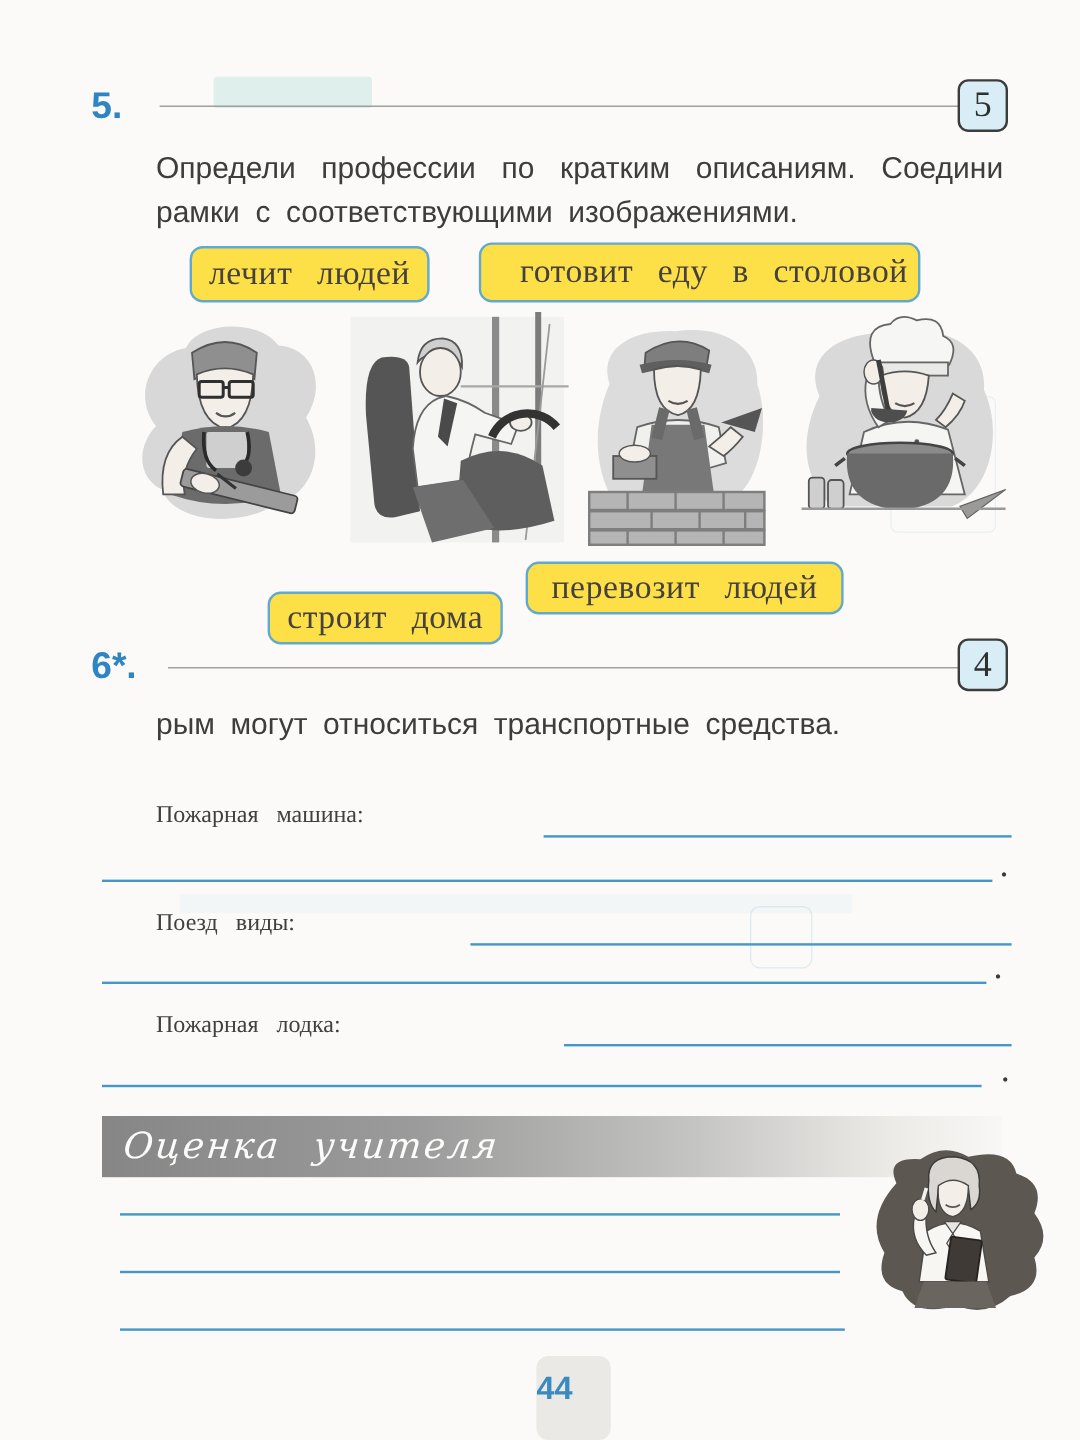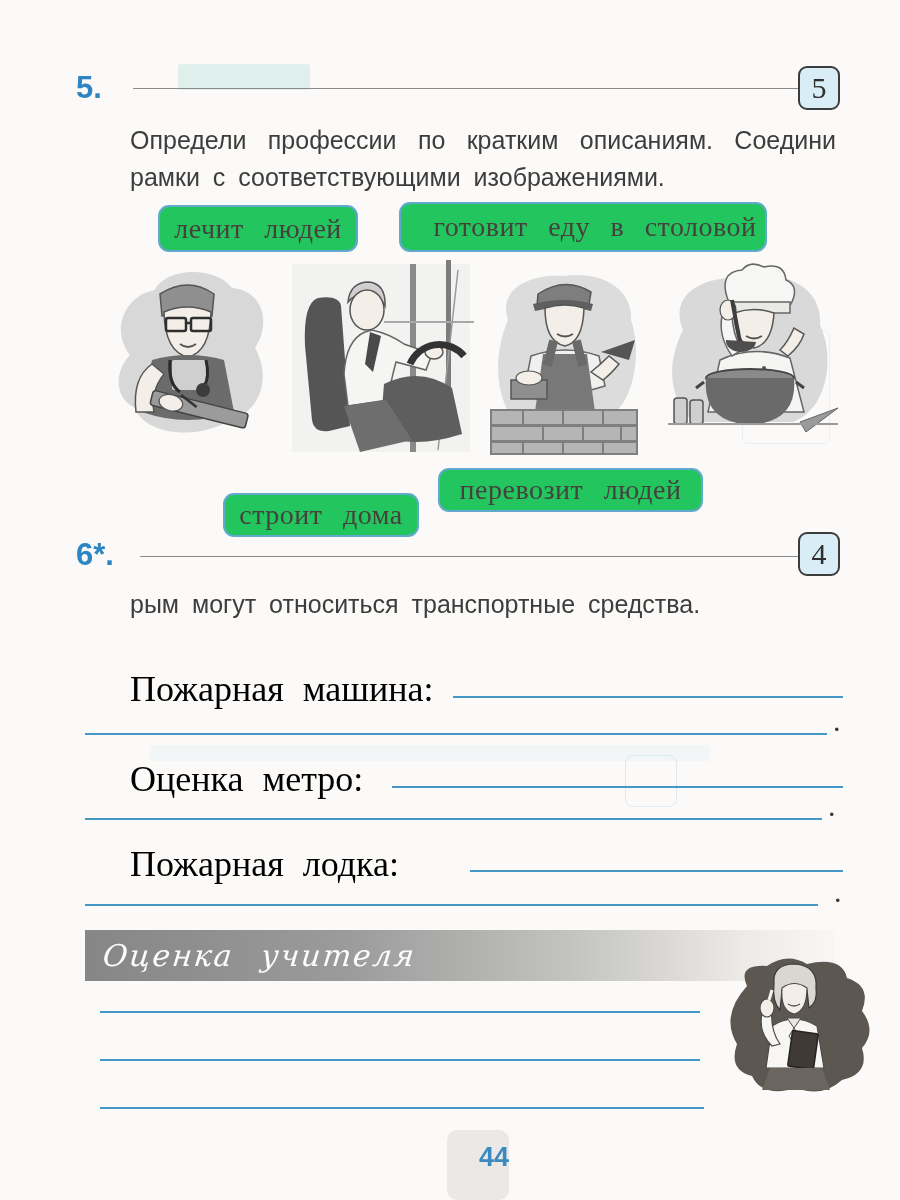--- a/index.html
+++ b/index.html
@@ -28,53 +28,53 @@
   }
   .instr{
     position:absolute; left:130px; width:706px; font-size:25px; line-height:37px;
     color:#3d3d3d; word-spacing:6px;
   }
   .instr .j{text-align:justify; text-align-last:justify;}
 
   
   .frame{
     position:absolute; box-sizing:border-box; border:2.5px solid #62aacd; border-radius:11px;
-    background:#22c55e; display:flex; align-items:center; justify-content:center;
+    background:#fde047; display:flex; align-items:center; justify-content:center;
     font-family:"Liberation Serif", serif; font-size:28px; color:#46413d;
     word-spacing:13px; letter-spacing:.5px;
   }
 
   .pic{position:absolute; top:260px; height:196px;}
   .pic svg{width:100%; height:100%;}
 
   
   .ans-label{
     position:absolute; left:130px; font-family:"Liberation Serif", serif;
-    font-size:36px; color:#000000; word-spacing:10px;
+    font-size:20px; color:#404040; word-spacing:10px;
   }
   .bline{position:absolute; height:0; border-top:2px solid #4598c6;}
   .dot{position:absolute; font-family:"Liberation Serif", serif; font-size:30px; color:#3a3a3a; line-height:10px;}
 
   
   .banner{
     position:absolute; left:85px; top:930px; width:750px; height:51px;
     background:linear-gradient(90deg,#868686 0%,#9b9b9b 35%,#c3c3c1 65%,#edebe8 88%,#f8f7f5 100%);
     display:flex; align-items:center;
   }
   .banner-text{
     font-family:"DejaVu Serif", serif; font-style:italic; font-size:30px;
     color:#fcfcfb; padding-left:18px; letter-spacing:2px; word-spacing:16px;
     transform:skewX(-6deg);
   }
   .teacher{position:absolute; left:712px; top:956px; width:166px; height:140px;}
 
   .page-tab{
     position:absolute; left:447px; top:1130px; width:62px; height:70px;
     background:#eae9e5; border-radius:10px;
-    display:flex; justify-content:flex-end;
+    display:flex; justify-content:flex-start;
   }
   .page-num{font-weight:bold; font-size:27px; color:#3a8ac1; margin-top:12px;}
 </style>
 </head>
 <body>
 
 <div class="page">
 
   <div class="ghost g1"></div>
   <div class="ghost g2"></div>
@@ -211,21 +211,21 @@
 
   <div class="instr" style="top:586px">
     <div>рым могут относиться транспортные средства.</div>
   </div>
 
   <span class="ans-label" style="top:668px">Пожарная машина:</span>
   <div class="bline" style="left:453px; top:696px; width:390px;"></div>
   <div class="bline" style="left:85px; top:733px; width:742px;"></div>
   <span class="dot" style="left:833px; top:716px;">.</span>
 
-  <span class="ans-label" style="top:758px">Оценка метро:</span>
+  <span class="ans-label" style="top:758px">Поезд виды:</span>
   <div class="bline" style="left:392px; top:786px; width:451px;"></div>
   <div class="bline" style="left:85px; top:818px; width:737px;"></div>
   <span class="dot" style="left:828px; top:801px;">.</span>
 
   <span class="ans-label" style="top:843px">Пожарная лодка:</span>
   <div class="bline" style="left:470px; top:870px; width:373px;"></div>
   <div class="bline" style="left:85px; top:904px; width:733px;"></div>
   <span class="dot" style="left:834px; top:887px;">.</span>
 
   <div class="banner">

